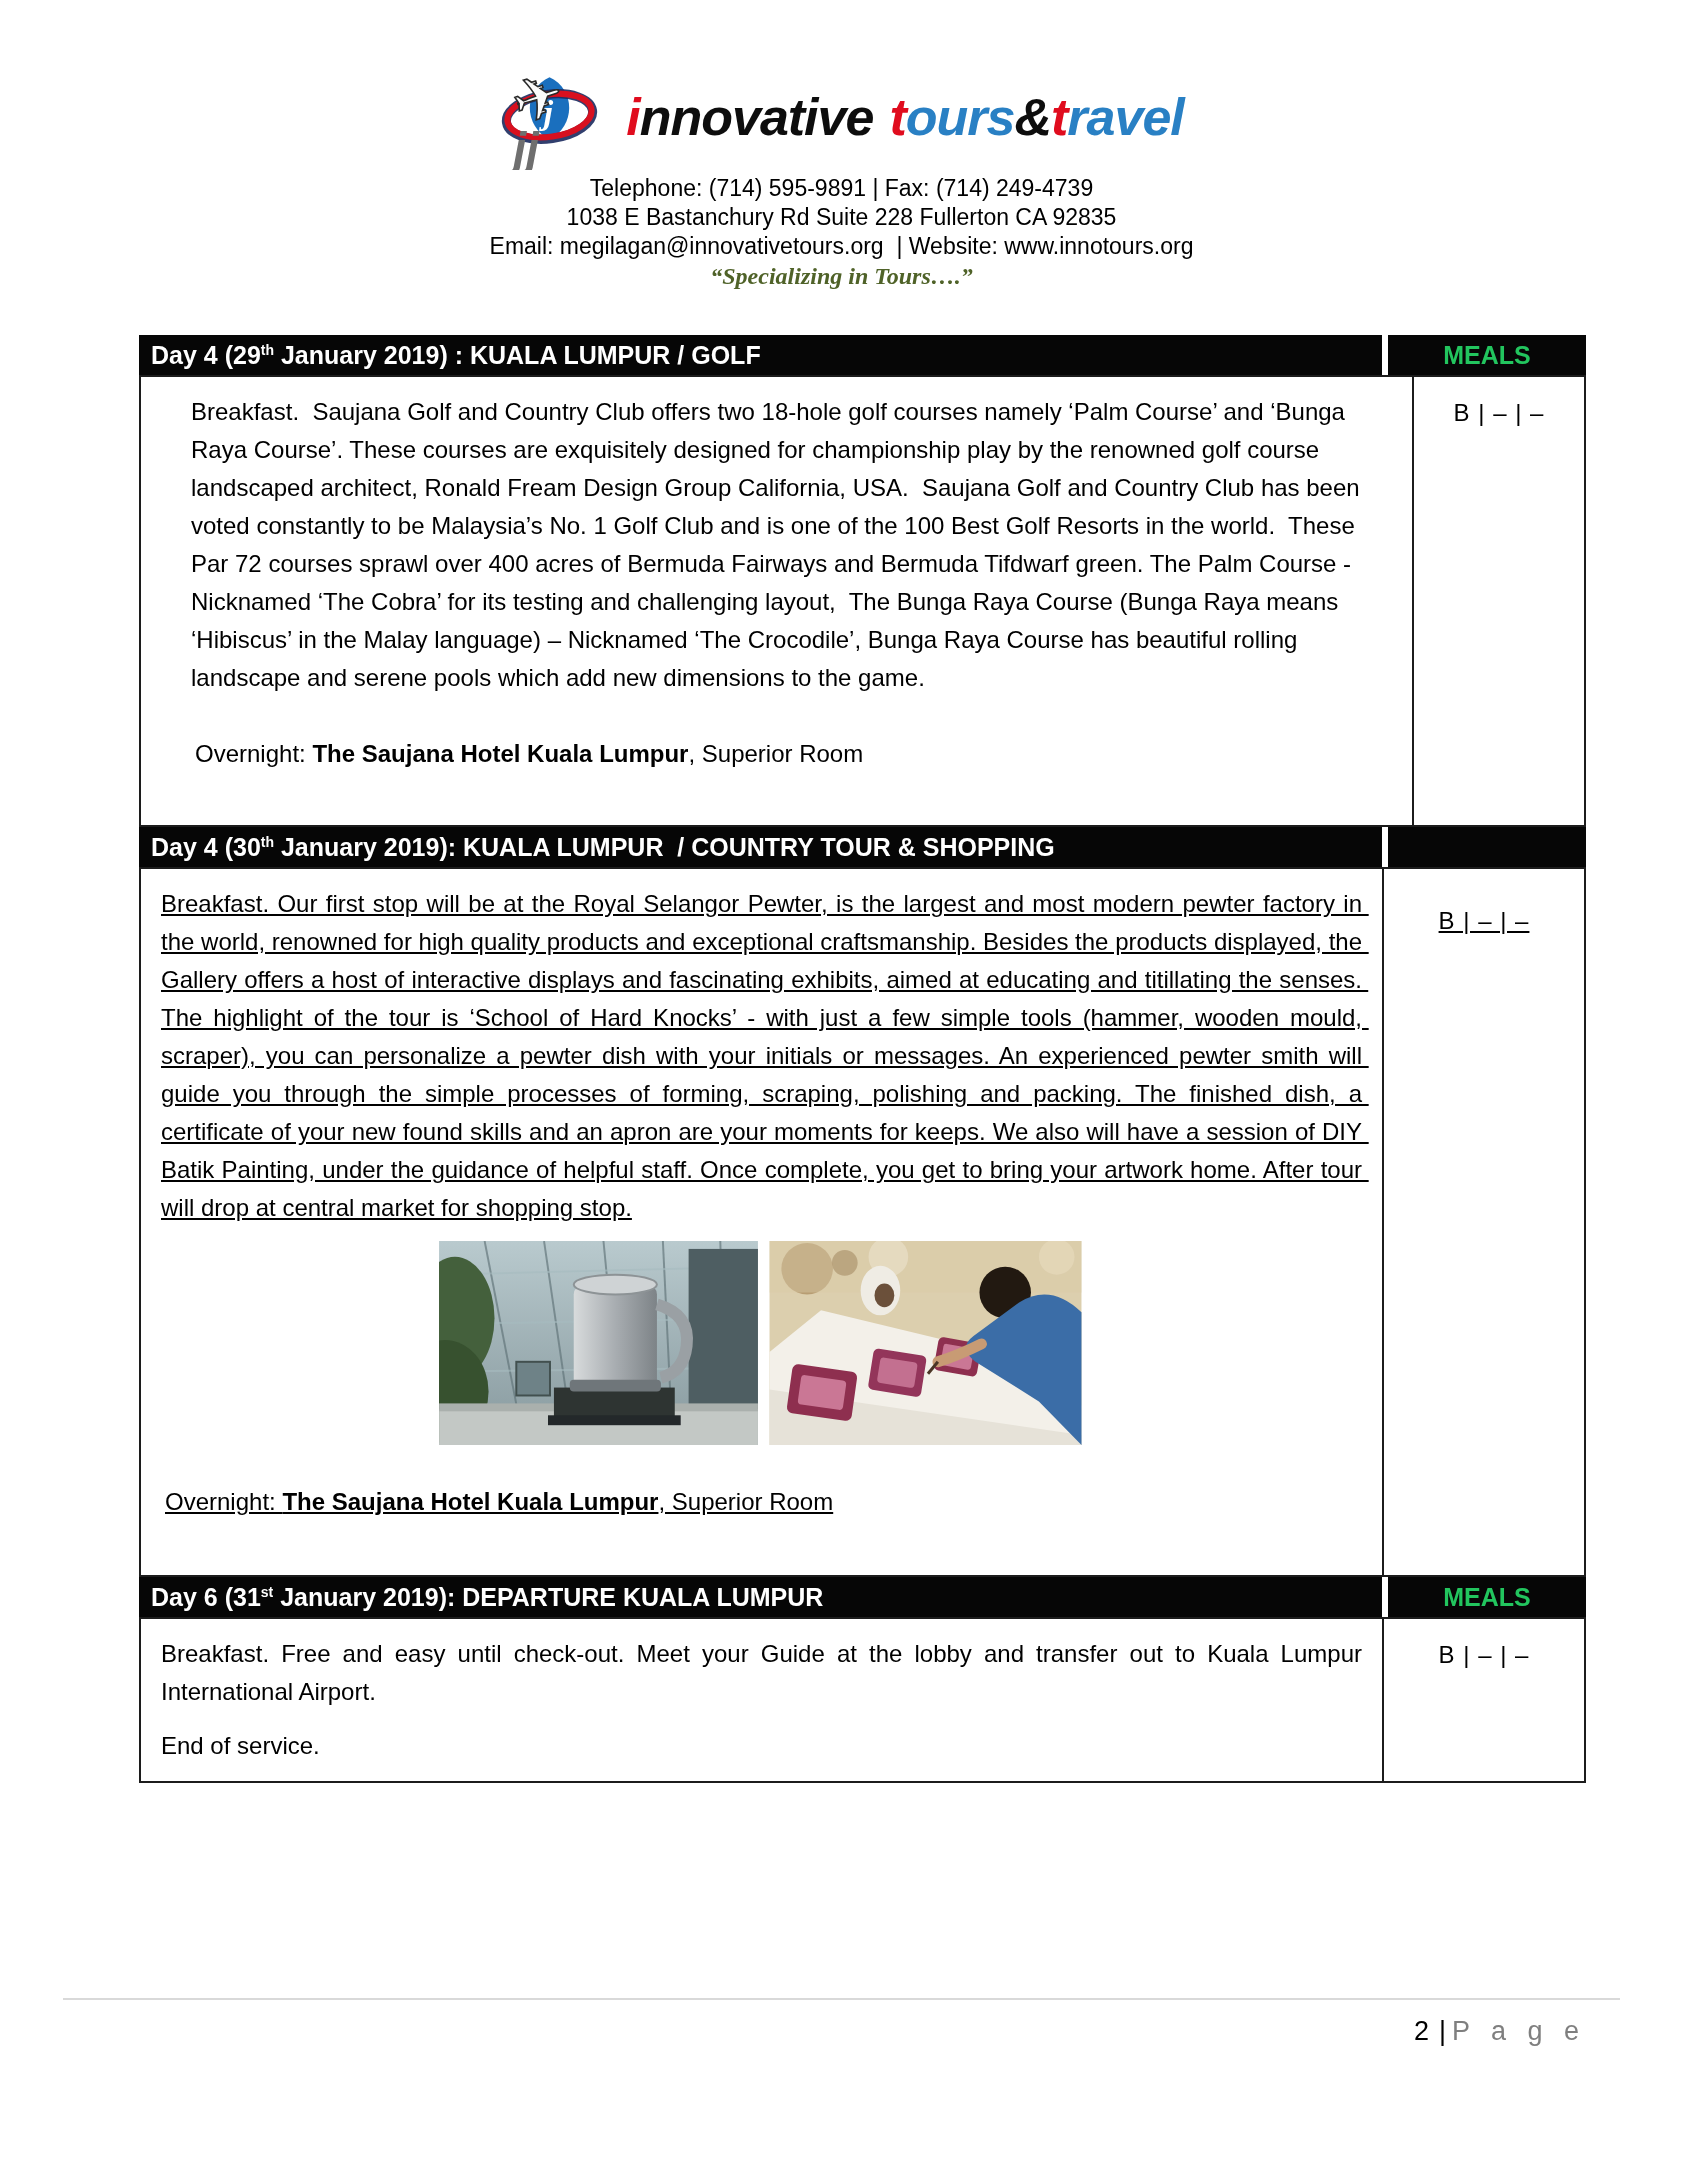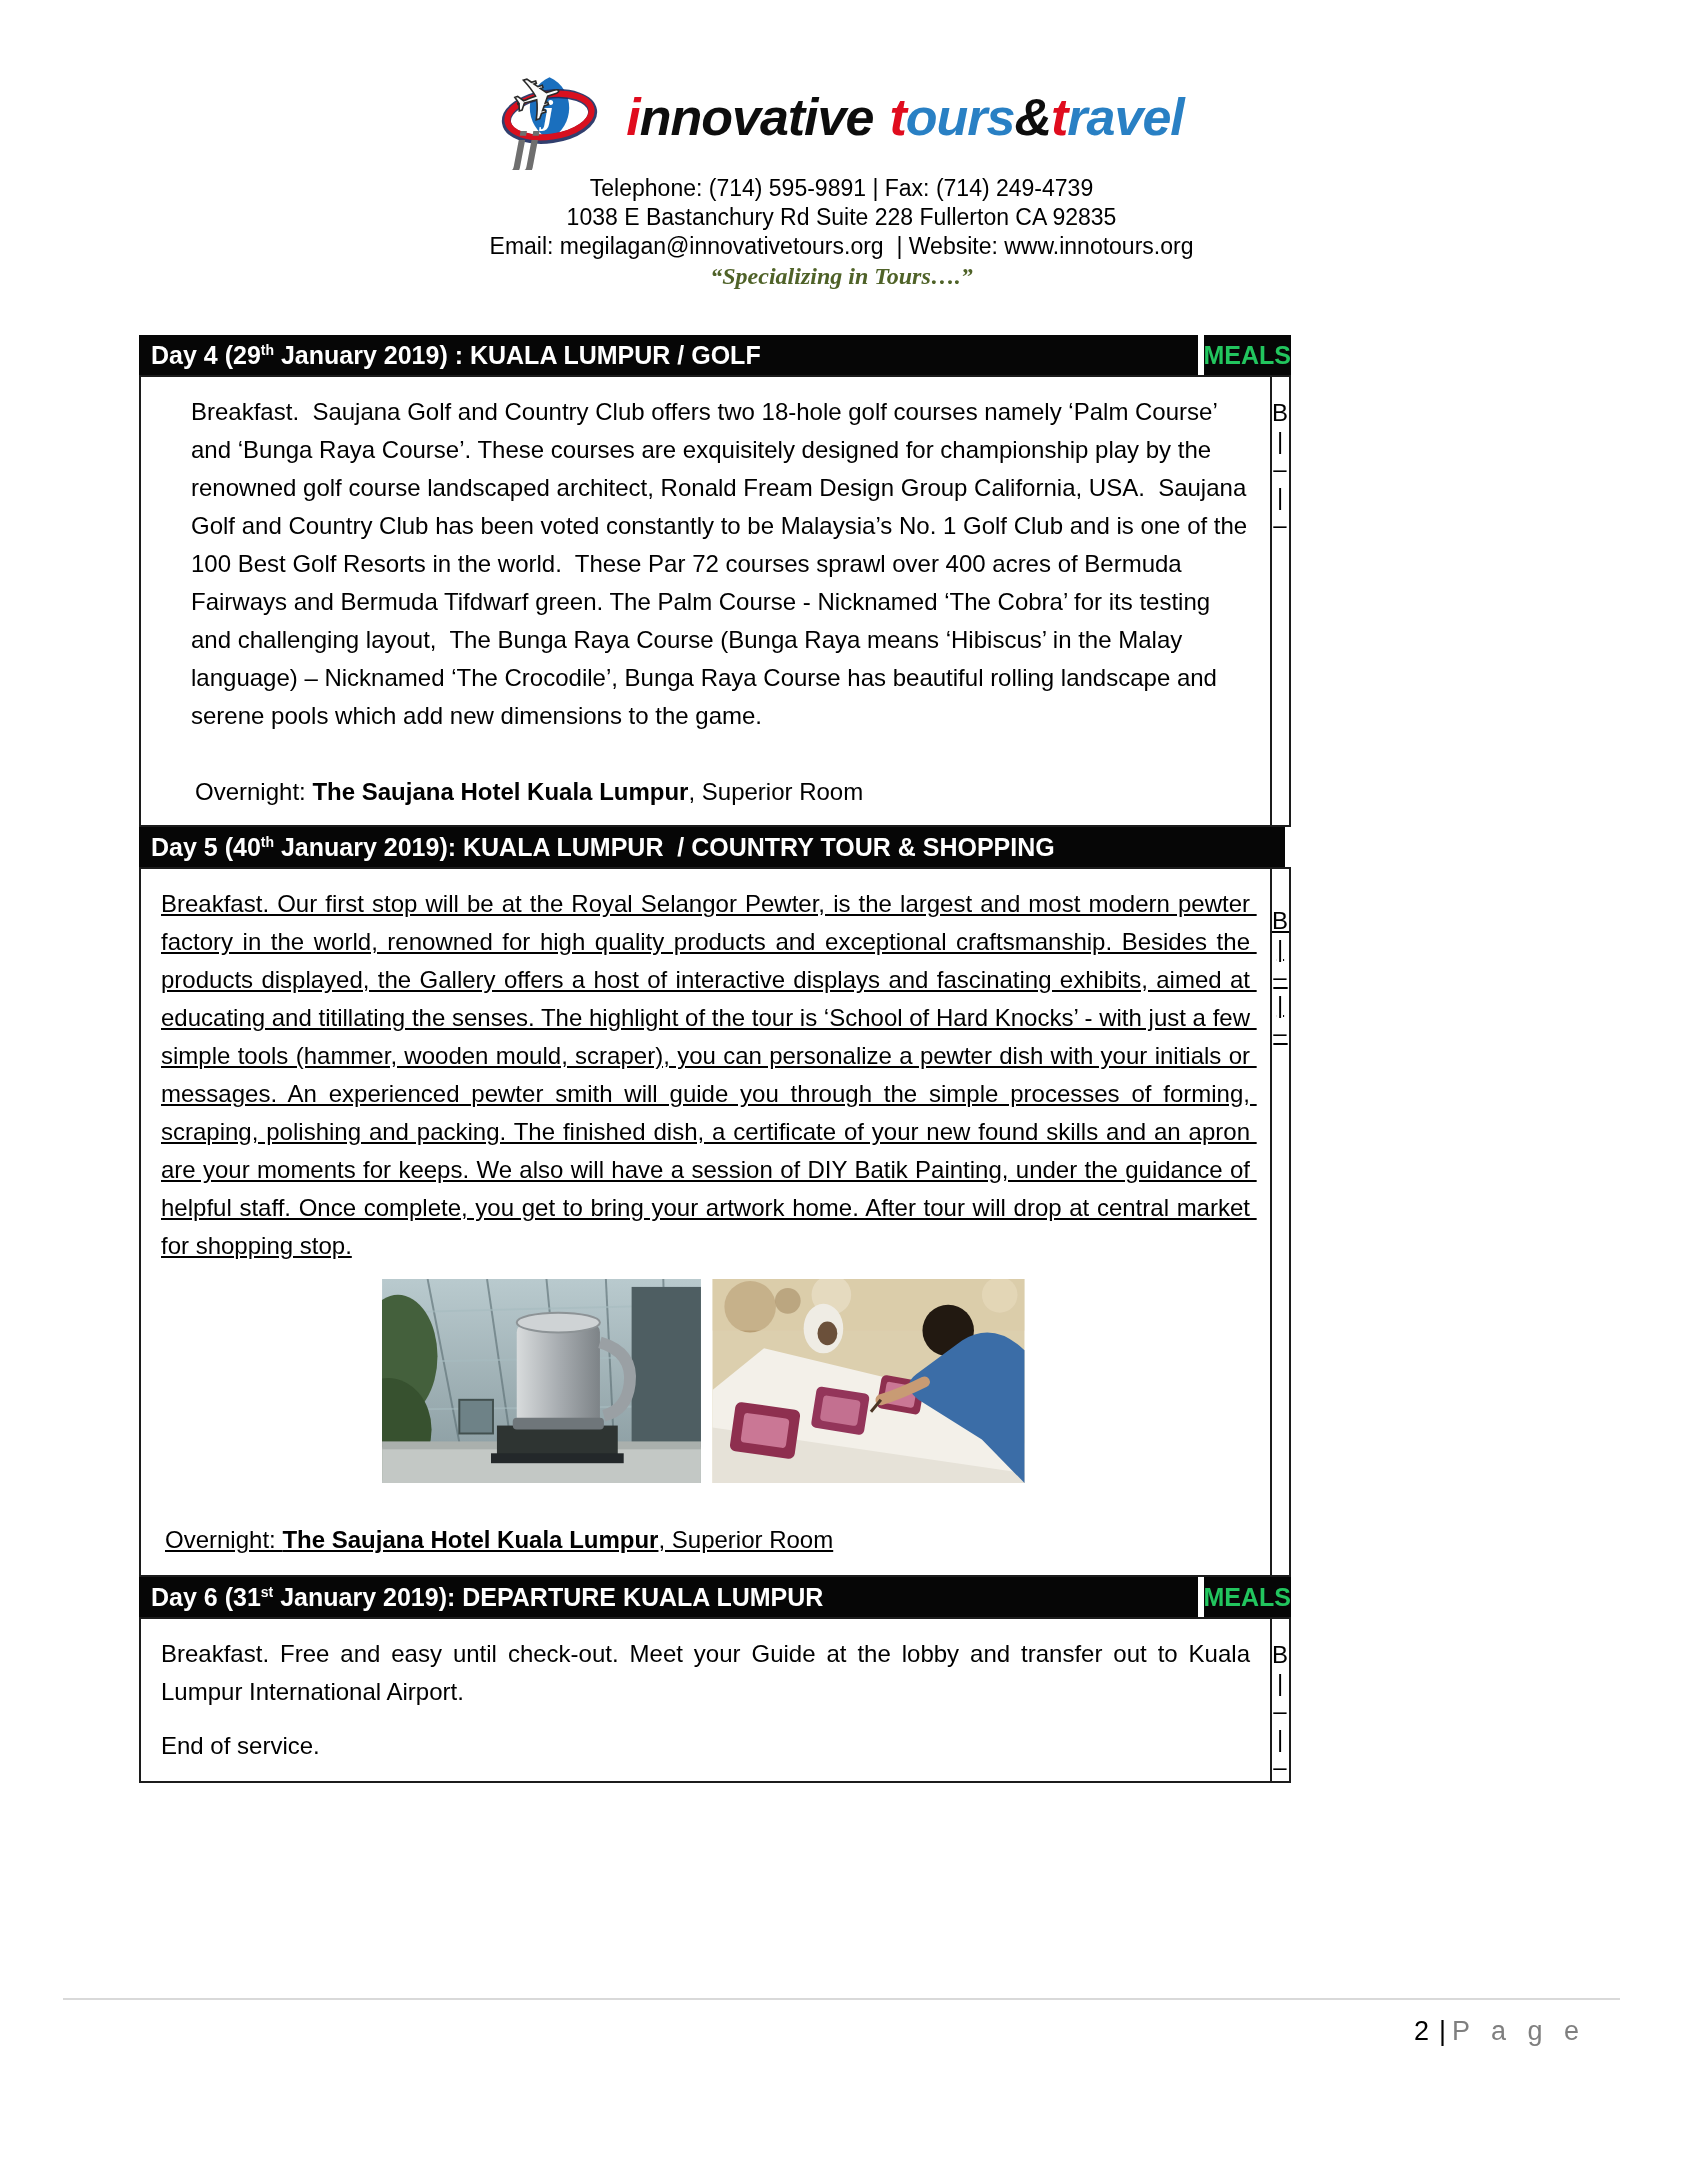--- a/index.html
+++ b/index.html
@@ -17,21 +17,21 @@
   .c-red  { color:#e00c1e; }
   .c-blue { color:#2980c4; }
   .c-blk  { color:#0d0d0d; }
   .contact { font-size:23px; line-height:29px; white-space:pre-wrap; }
   .tagline {
     font-family:"Liberation Serif", serif; font-weight:bold; font-style:italic;
     font-size:24px; color:#4f6228; margin-top:2px;
   }
 
   
-  .itinerary { position:absolute; left:139px; top:335px; width:1152px; }
+  .itinerary { position:absolute; left:139px; top:335px; width:1447px; }
   .hdr-row { display:flex; height:40px; }
   .hdr-main {
     width:1243px; background:#060606; color:#fff; font-weight:bold; font-size:25px;
     line-height:40px; padding:0 12px; box-sizing:border-box; white-space:pre; overflow:hidden;
   }
   .hdr-main sup { font-size:14px; vertical-align:super; line-height:0; }
   .hdr-gap { width:6px; background:#fff; }
   .hdr-meals { flex:1; background:#060606; color:#22c55e; font-weight:bold; font-size:25px; line-height:40px; text-align:center; }
 
   .body-row { display:flex; border:2px solid #1c1c1c; box-sizing:border-box; background:#fff; }
@@ -93,21 +93,21 @@
     </div>
     <div class="body-row day4-body">
       <div class="cell-main">
         <p class="body-text">Breakfast.  Saujana Golf and Country Club offers two 18-hole golf courses namely ‘Palm Course’ and ‘Bunga Raya Course’. These courses are exquisitely designed for championship play by the renowned golf course landscaped architect, Ronald Fream Design Group California, USA.  Saujana Golf and Country Club has been voted constantly to be Malaysia’s No. 1 Golf Club and is one of the 100 Best Golf Resorts in the world.  These Par 72 courses sprawl over 400 acres of Bermuda Fairways and Bermuda Tifdwarf green. The Palm Course - Nicknamed ‘The Cobra’ for its testing and challenging layout,  The Bunga Raya Course (Bunga Raya means ‘Hibiscus’ in the Malay language) – Nicknamed ‘The Crocodile’, Bunga Raya Course has beautiful rolling landscape and serene pools which add new dimensions to the game.</p>
         <p class="overnight"><span>Overnight: </span><b>The Saujana Hotel Kuala Lumpur</b><span>, Superior Room</span></p>
       </div>
       <div class="cell-meals">B | – | –</div>
     </div>
 
     <div class="hdr-row">
-      <div class="hdr-main"><span>Day 5 (40</span><sup>th</sup><span> January 2019): KUALA LUMPUR  / COUNTRY TOUR &amp; SHOPPING</span></div>
+      <div class="hdr-main"><span>Day 4 (30</span><sup>th</sup><span> January 2019): KUALA LUMPUR  / COUNTRY TOUR &amp; SHOPPING</span></div>
       <div class="hdr-gap"></div>
       <div class="hdr-meals"></div>
     </div>
     <div class="body-row day5-body">
       <div class="cell-main">
         <p class="body-text just">Breakfast. Our first stop will be at the Royal Selangor Pewter, is the largest and most modern pewter factory in the world, renowned for high quality products and exceptional craftsmanship. Besides the products displayed, the Gallery offers a host of interactive displays and fascinating exhibits, aimed at educating and titillating the senses. The highlight of the tour is ‘School of Hard Knocks’ - with just a few simple tools (hammer, wooden mould, scraper), you can personalize a pewter dish with your initials or messages. An experienced pewter smith will guide you through the simple processes of forming, scraping, polishing and packing. The finished dish, a certificate of your new found skills and an apron are your moments for keeps. We also will have a session of DIY Batik Painting, under the guidance of helpful staff. Once complete, you get to bring your artwork home. After tour will drop at central market for shopping stop.</p>
         <div class="photos">
           <svg class="photo" viewBox="0 0 322 206" aria-hidden="true">
             <defs>
               <linearGradient id="gl1" x1="0" y1="0" x2="0" y2="1">

